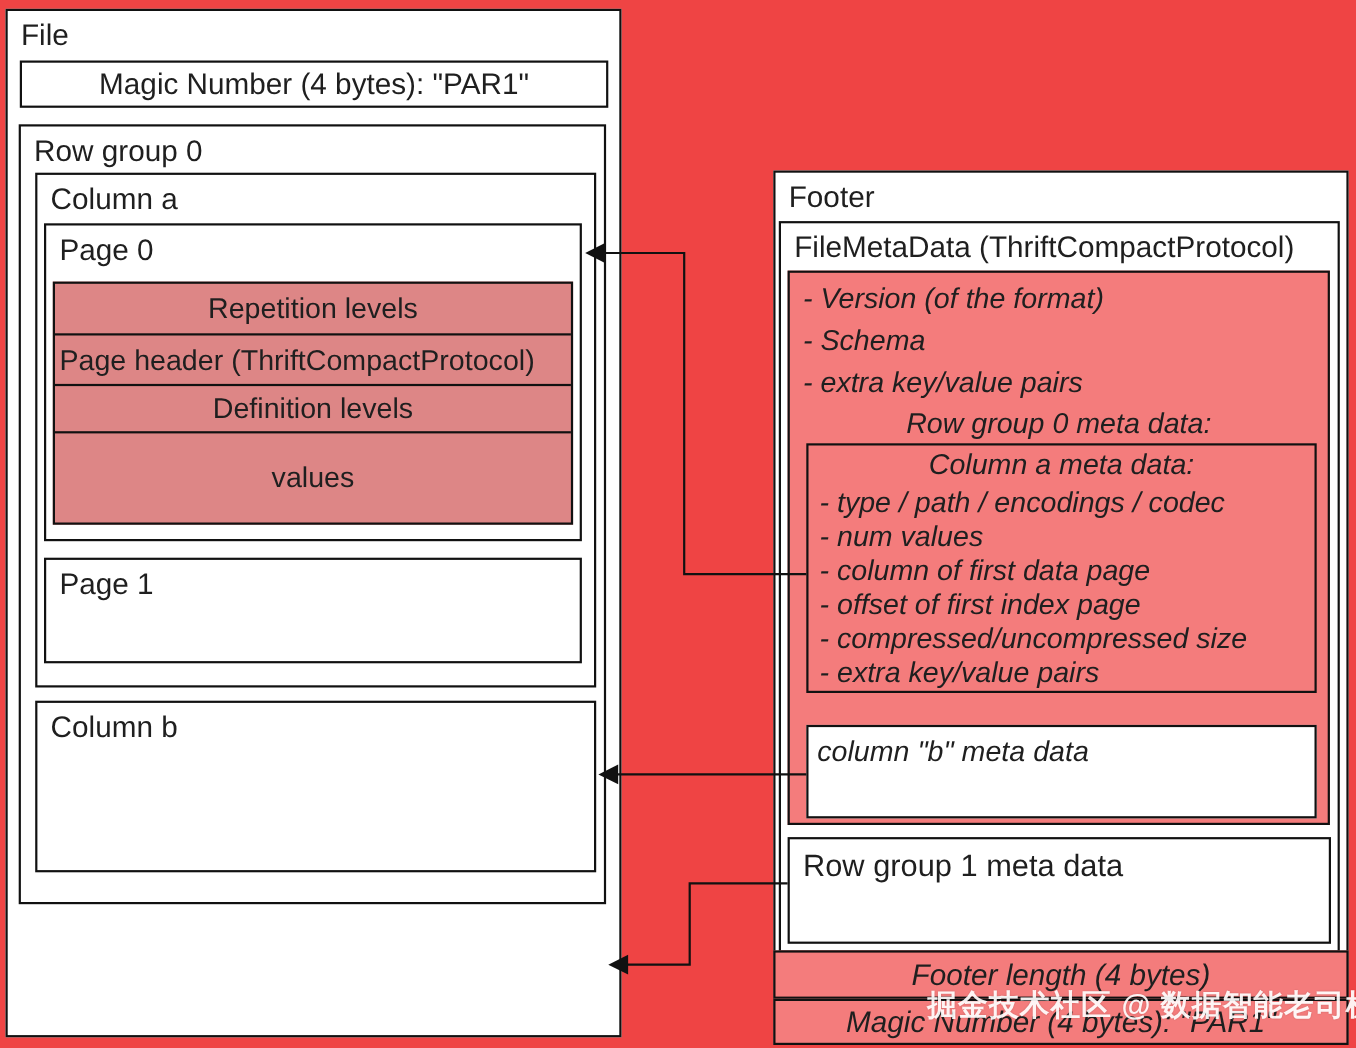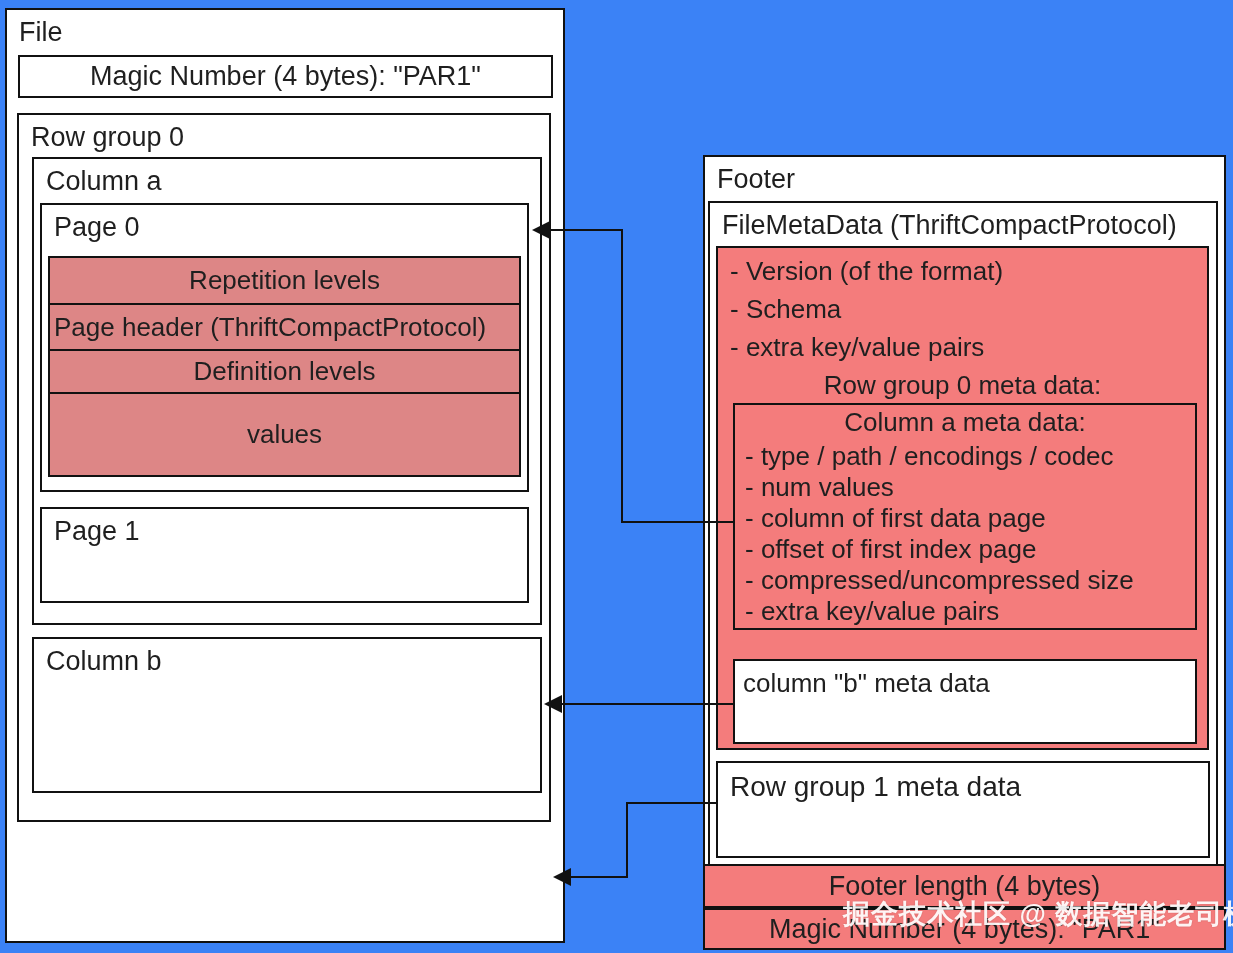--- a/index.html
+++ b/index.html
@@ -1,32 +1,32 @@
 <!DOCTYPE html>
 <html style="--page-red: #dd8686; --footer-red: #f47c7c; --border: #111111; --text: #1f1f1f; --watermark: #ffffff;"><head>
 <meta charset="utf-8">
 <style>
   * { margin: 0; padding: 0; box-sizing: border-box; }
   html, body { background: #ffffff; }
   #canvas {
     position: relative;
     width: 1233px;
     height: 953px;
-    background: #3b82f6;
+    background: #ef4444;
     overflow: hidden;
     font-family: "Liberation Sans", "DejaVu Sans", sans-serif;
     color: var(--text, #1f1f1f);
   }
   .box {
     position: absolute;
     border: 2px solid var(--border, #111111);
     background: #ffffff;
   }
   .box.page-red  { background: var(--page-red,  #dd8686); }
-  .box.footer-red{ background: var(--footer-red,#f47c7c); }
+  .box.footer-red{ background: var(--footer-red,#f47c7c); font-style: italic; }
   .box.clear     { background: transparent; }
   .lbl {
     font-size: 27px;
     line-height: 1.25;
     padding: 6px 12px;
     white-space: nowrap;
   }
   .centerbox {
     display: flex;
     align-items: center;

